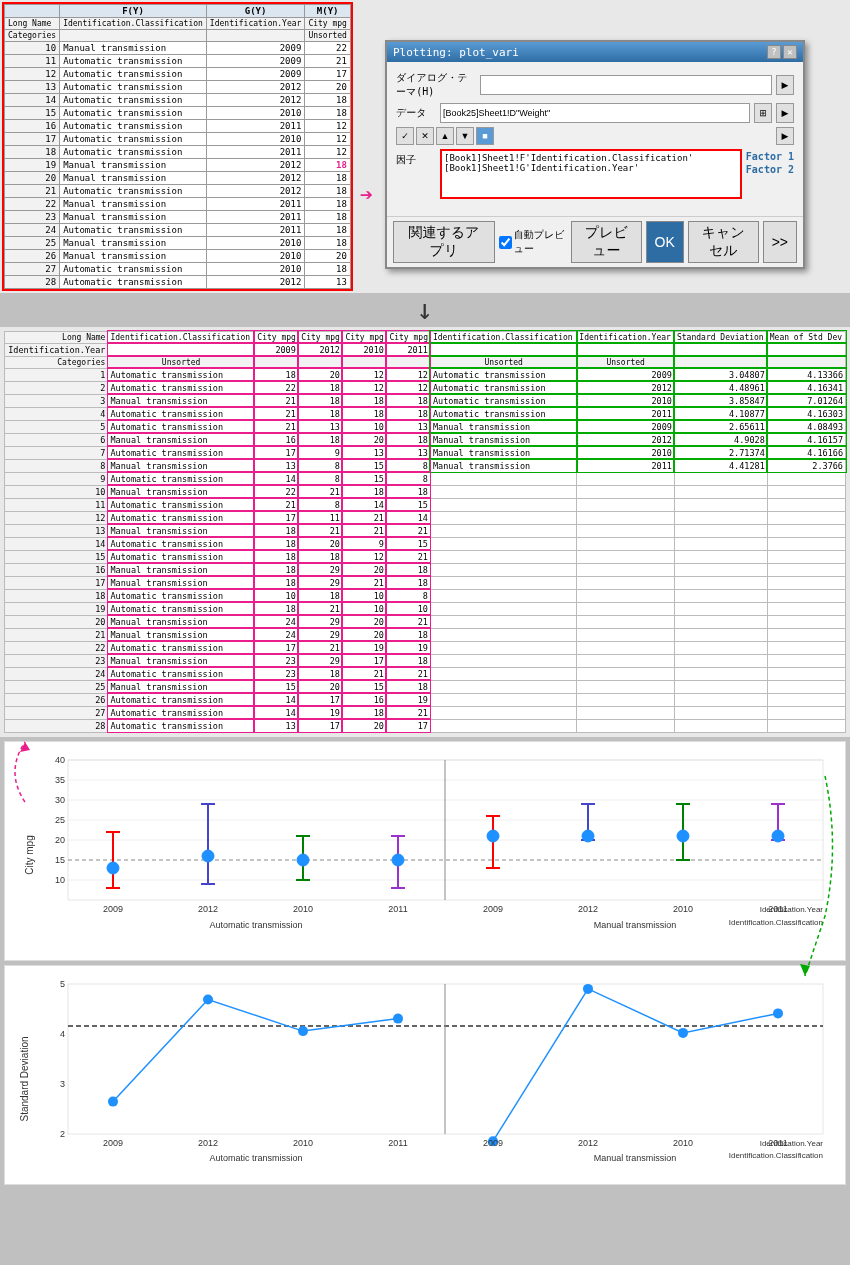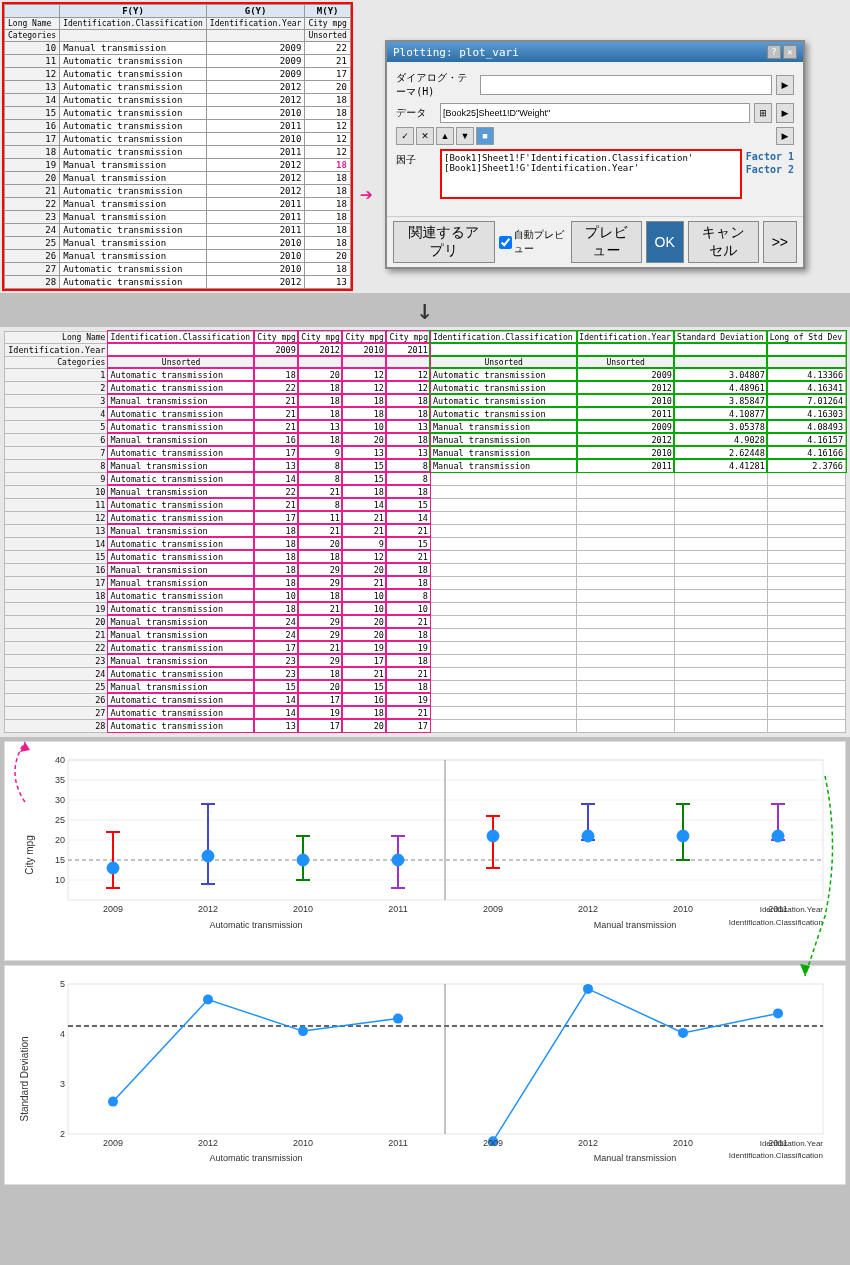--- a/index.html
+++ b/index.html
@@ -273,21 +273,21 @@
     <tr class="longname">
       <td class="row-num">Long Name</td>
       <td class="data-left" style="font-size:8px; outline:1px solid #e91e8c;">Identification.Classification</td>
       <td class="data-cell" style="font-size:8px; outline:1px solid #e91e8c;">City mpg</td>
       <td class="data-cell" style="font-size:8px; outline:1px solid #e91e8c;">City mpg</td>
       <td class="data-cell" style="font-size:8px; outline:1px solid #e91e8c;">City mpg</td>
       <td class="data-cell" style="font-size:8px; outline:1px solid #e91e8c;">City mpg</td>
       <td class="data-left" style="font-size:8px; outline:1px solid #00aa00;">Identification.Classification</td>
       <td class="data-left" style="font-size:8px; outline:1px solid #00aa00;">Identification.Year</td>
       <td class="data-left" style="font-size:8px; outline:1px solid #00aa00;">Standard Deviation</td>
-      <td class="data-left" style="font-size:8px; outline:1px solid #00aa00;">Long of Std Dev</td>
+      <td class="data-left" style="font-size:8px; outline:1px solid #00aa00;">Mean of Std Dev</td>
     </tr>
     <tr>
       <td class="row-num">Identification.Year</td>
       <td class="data-cell" style="outline:1px solid #e91e8c;"></td>
       <td class="data-cell" style="outline:1px solid #e91e8c;">2009</td>
       <td class="data-cell" style="outline:1px solid #e91e8c;">2012</td>
       <td class="data-cell" style="outline:1px solid #e91e8c;">2010</td>
       <td class="data-cell" style="outline:1px solid #e91e8c;">2011</td>
       <td class="data-cell" style="outline:1px solid #00aa00;"></td>
       <td class="data-cell" style="outline:1px solid #00aa00;"></td>
@@ -357,21 +357,21 @@
         </tr>
     <tr class="data-row">
           <td class="row-num">5</td>
           <td class="data-left" style="outline:1px solid #e91e8c;">Automatic transmission</td>
           <td class="data-cell" style="outline:1px solid #e91e8c;">21</td>
           <td class="data-cell" style="outline:1px solid #e91e8c;">13</td>
           <td class="data-cell" style="outline:1px solid #e91e8c;">10</td>
           <td class="data-cell" style="outline:1px solid #e91e8c;">13</td>
           <td class="data-left" style="outline:1px solid #00aa00;">Manual transmission</td>
           <td class="data-cell" style="outline:1px solid #00aa00;">2009</td>
-          <td class="data-cell" style="outline:1px solid #00aa00;">3.05378</td>
+          <td class="data-cell" style="outline:1px solid #00aa00;">2.65611</td>
           <td class="data-cell" style="outline:1px solid #00aa00;">4.08493</td>
         </tr>
     <tr class="data-row">
           <td class="row-num">6</td>
           <td class="data-left" style="outline:1px solid #e91e8c;">Manual transmission</td>
           <td class="data-cell" style="outline:1px solid #e91e8c;">16</td>
           <td class="data-cell" style="outline:1px solid #e91e8c;">18</td>
           <td class="data-cell" style="outline:1px solid #e91e8c;">20</td>
           <td class="data-cell" style="outline:1px solid #e91e8c;">18</td>
           <td class="data-left" style="outline:1px solid #00aa00;">Manual transmission</td>
@@ -381,21 +381,21 @@
         </tr>
     <tr class="data-row">
           <td class="row-num">7</td>
           <td class="data-left" style="outline:1px solid #e91e8c;">Automatic transmission</td>
           <td class="data-cell" style="outline:1px solid #e91e8c;">17</td>
           <td class="data-cell" style="outline:1px solid #e91e8c;">9</td>
           <td class="data-cell" style="outline:1px solid #e91e8c;">13</td>
           <td class="data-cell" style="outline:1px solid #e91e8c;">13</td>
           <td class="data-left" style="outline:1px solid #00aa00;">Manual transmission</td>
           <td class="data-cell" style="outline:1px solid #00aa00;">2010</td>
-          <td class="data-cell" style="outline:1px solid #00aa00;">2.62448</td>
+          <td class="data-cell" style="outline:1px solid #00aa00;">2.71374</td>
           <td class="data-cell" style="outline:1px solid #00aa00;">4.16166</td>
         </tr>
     <tr class="data-row">
           <td class="row-num">8</td>
           <td class="data-left" style="outline:1px solid #e91e8c;">Manual transmission</td>
           <td class="data-cell" style="outline:1px solid #e91e8c;">13</td>
           <td class="data-cell" style="outline:1px solid #e91e8c;">8</td>
           <td class="data-cell" style="outline:1px solid #e91e8c;">15</td>
           <td class="data-cell" style="outline:1px solid #e91e8c;">8</td>
           <td class="data-left" style="outline:1px solid #00aa00;">Manual transmission</td>

